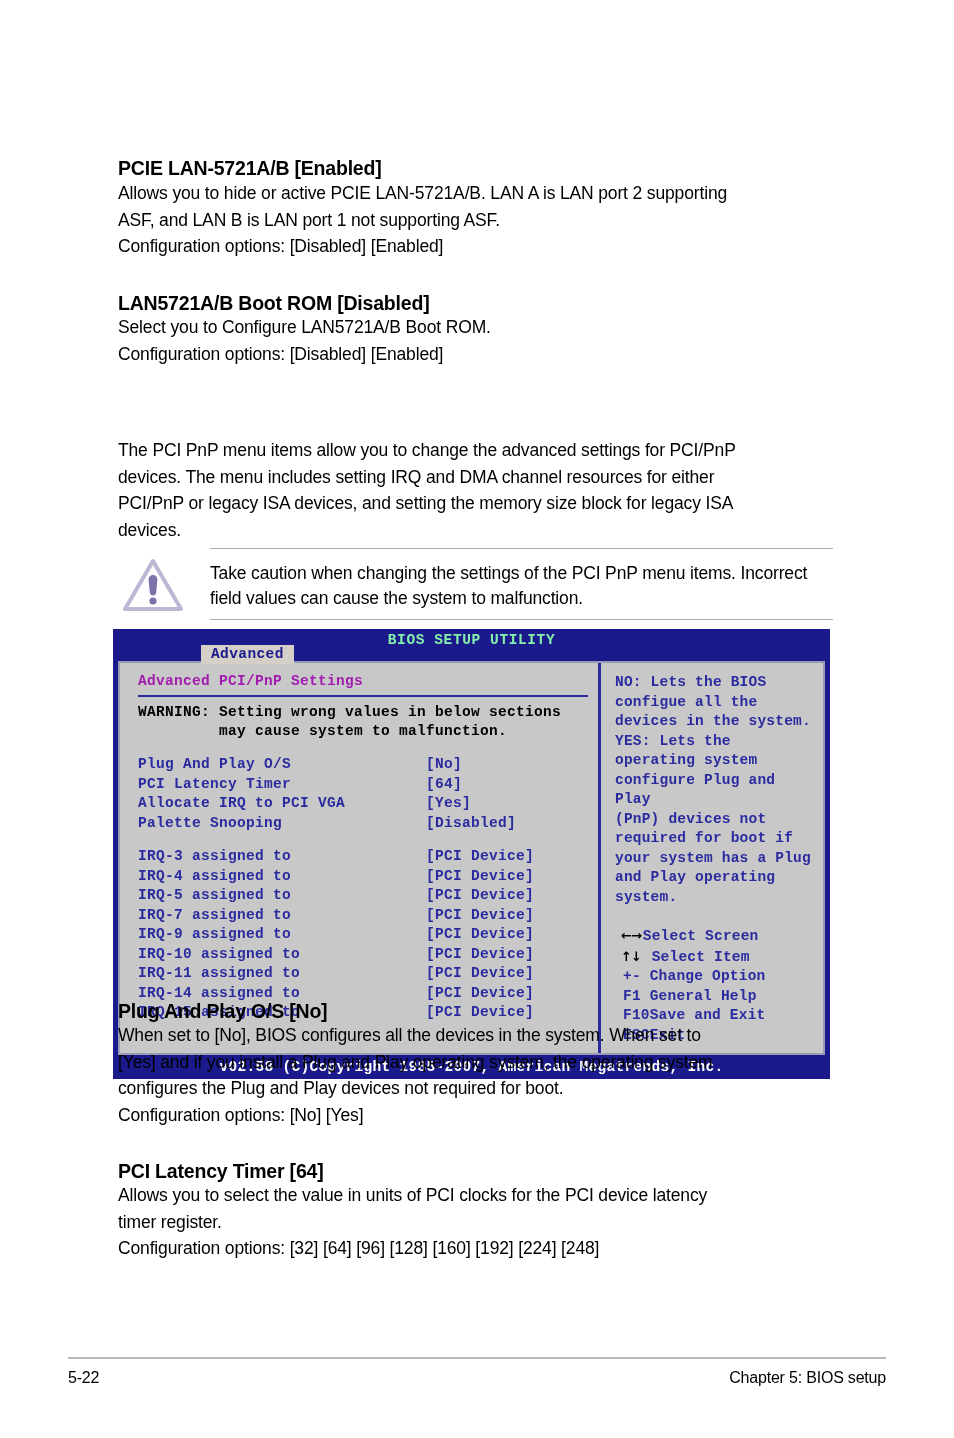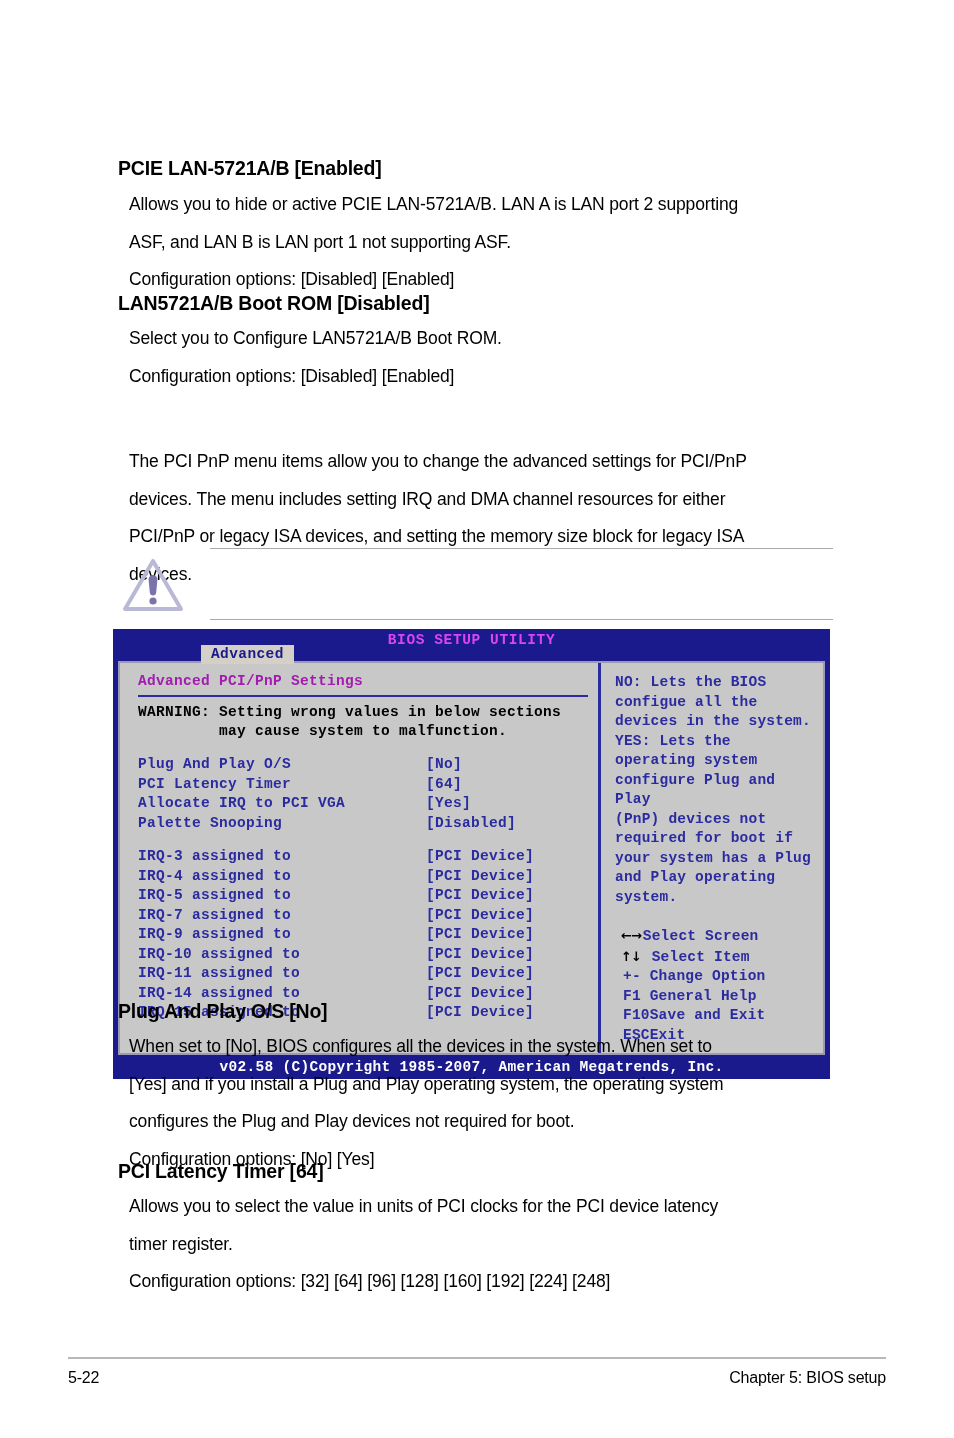--- a/index.html
+++ b/index.html
@@ -29,21 +29,21 @@
     letter-spacing: -0.2px;
     white-space: nowrap;
     margin-top: 12px;
   }
   .body-text {
     position: absolute;
     font-size: 17.5px;
     line-height: 26.5px;
     letter-spacing: -0.15px;
   }
-  .body-text p { margin: 11px; }
+  .body-text p { margin: 0; }
 
   
   .sec-head {
     position: absolute;
     display: flex;
     align-items: baseline;
     font-size: 25px;
     font-weight: bold;
     letter-spacing: -0.3px;
   }
@@ -95,21 +95,21 @@
   }
   .bios-titlebar {
     position: relative;
     height: 32px;
     background: #1a1a8c;
   }
   .bios-title {
     position: absolute;
     left: 0; right: 0; top: 3px;
     text-align: center;
-    color: #d946ef;
+    color: #86efac;
     font-size: 14.5px;
     font-weight: bold;
     letter-spacing: 0.6px;
   }
   .bios-tab {
     position: absolute;
     left: 88px;
     top: 16px;
     background: #d4d0c8;
     color: #1a1a8c;
@@ -275,20 +275,24 @@
       <div class="note-icon">
         <svg width="62" height="56" viewBox="0 0 62 56" aria-hidden="true">
           <path d="M31 4 L59 52 L3 52 Z" fill="none" stroke="#b9b9d6" stroke-width="4" stroke-linejoin="round"></path>
           <path d="M31 18 C33.6 18 35.6 20.2 35.4 22.8 L34.2 35.5
                    C34.05 37.2 32.7 38.5 31 38.5
                    C29.3 38.5 27.95 37.2 27.8 35.5
                    L26.6 22.8 C26.4 20.2 28.4 18 31 18 Z" fill="#7b74ab"></path>
           <circle cx="31" cy="44" r="3.6" fill="#7b74ab"></circle>
         </svg>
       </div>
+      <div class="note-text">
+        <p style="margin:0">Take caution when changing the settings of the PCI PnP menu items. Incorrect</p>
+        <p style="margin:0">field values can cause the system to malfunction.</p>
+      </div>
     </div>
     <div class="note-rule"></div>
   </div>
 
   <div class="bios">
 
     <div class="bios-titlebar">
       <div class="bios-title">BIOS SETUP UTILITY</div>
       <div class="bios-tab">Advanced</div>
     </div>

